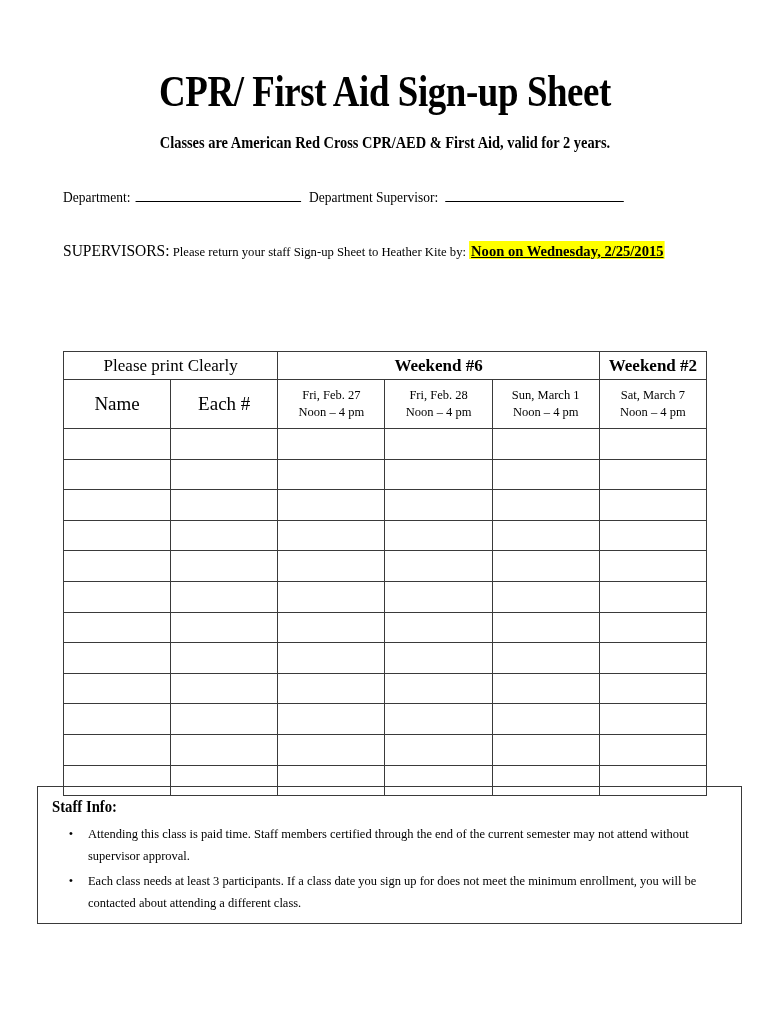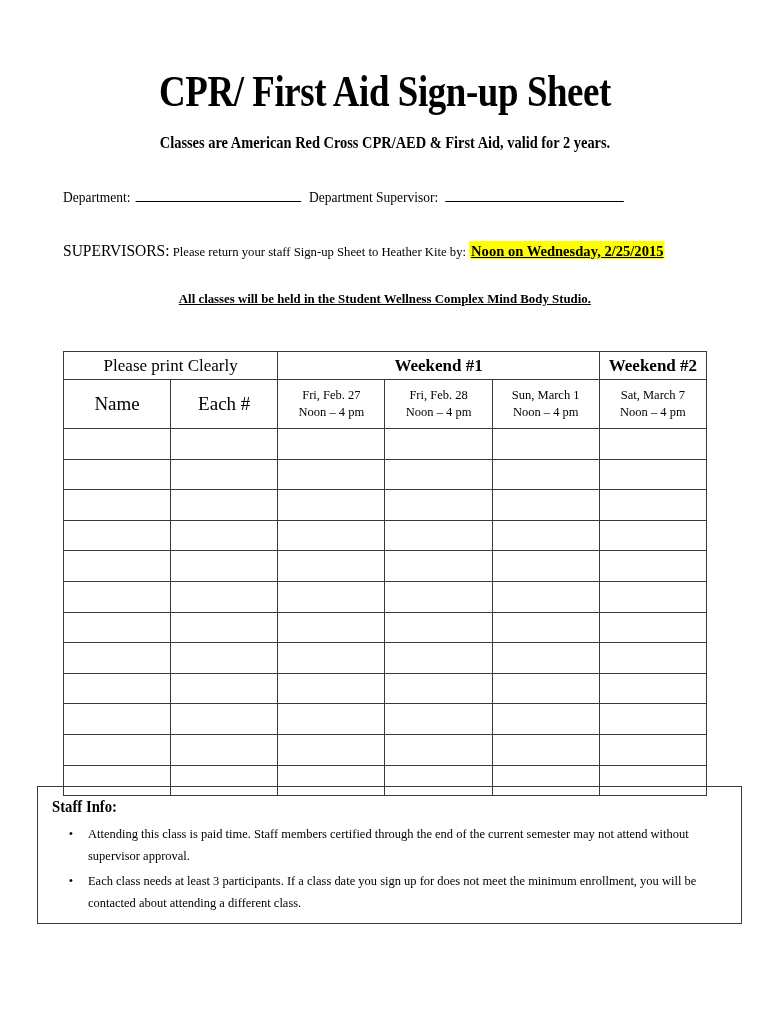--- a/index.html
+++ b/index.html
@@ -214,29 +214,26 @@
   <div class="doc-subtitle">Classes are American Red Cross CPR/AED &amp; First Aid, valid for 2 years.</div>
 
   <div class="dept-line">
     <span>Department:</span><span class="blank-rule rule-a"></span><span>Department Supervisor:</span><span class="blank-rule rule-b"></span>
   </div>
 
   <div class="sup-line">
     <span class="sup-lead">SUPERVISORS:</span><span class="sup-body">&nbsp;</span><span class="sup-body">Please return your staff Sign-up Sheet to Heather Kite by:</span><span class="sup-body">&nbsp;</span><span class="sup-deadline">Noon on Wednesday, 2/25/2015</span>
   </div>
 
-  <div class="location-note">
-    <span>All classes will be held in the Student Wellness Complex Mind Body Studio.</span>
-  </div>
 
   <table class="signup-table">
     <thead>
       <tr>
         <th class="hdr-top-left" colspan="2">Please print Clearly</th>
-        <th class="hdr-top-wk" colspan="3">Weekend #1</th>
+        <th class="hdr-top-wk" colspan="3">Weekend #6</th>
         <th class="hdr-top-wk" colspan="1">Weekend #2</th>
       </tr>
       <tr>
         <th class="hdr-namephone" style="width:144px;">Name</th>
         <th class="hdr-namephone" style="width:226px;">Each #</th>
         <th class="hdr-date" style="width:94px;">
           <span class="d1">Fri, Feb. 27</span>
           <span class="d2">Noon – 4 pm</span>
         </th>
         <th class="hdr-date" style="width:94px;">

